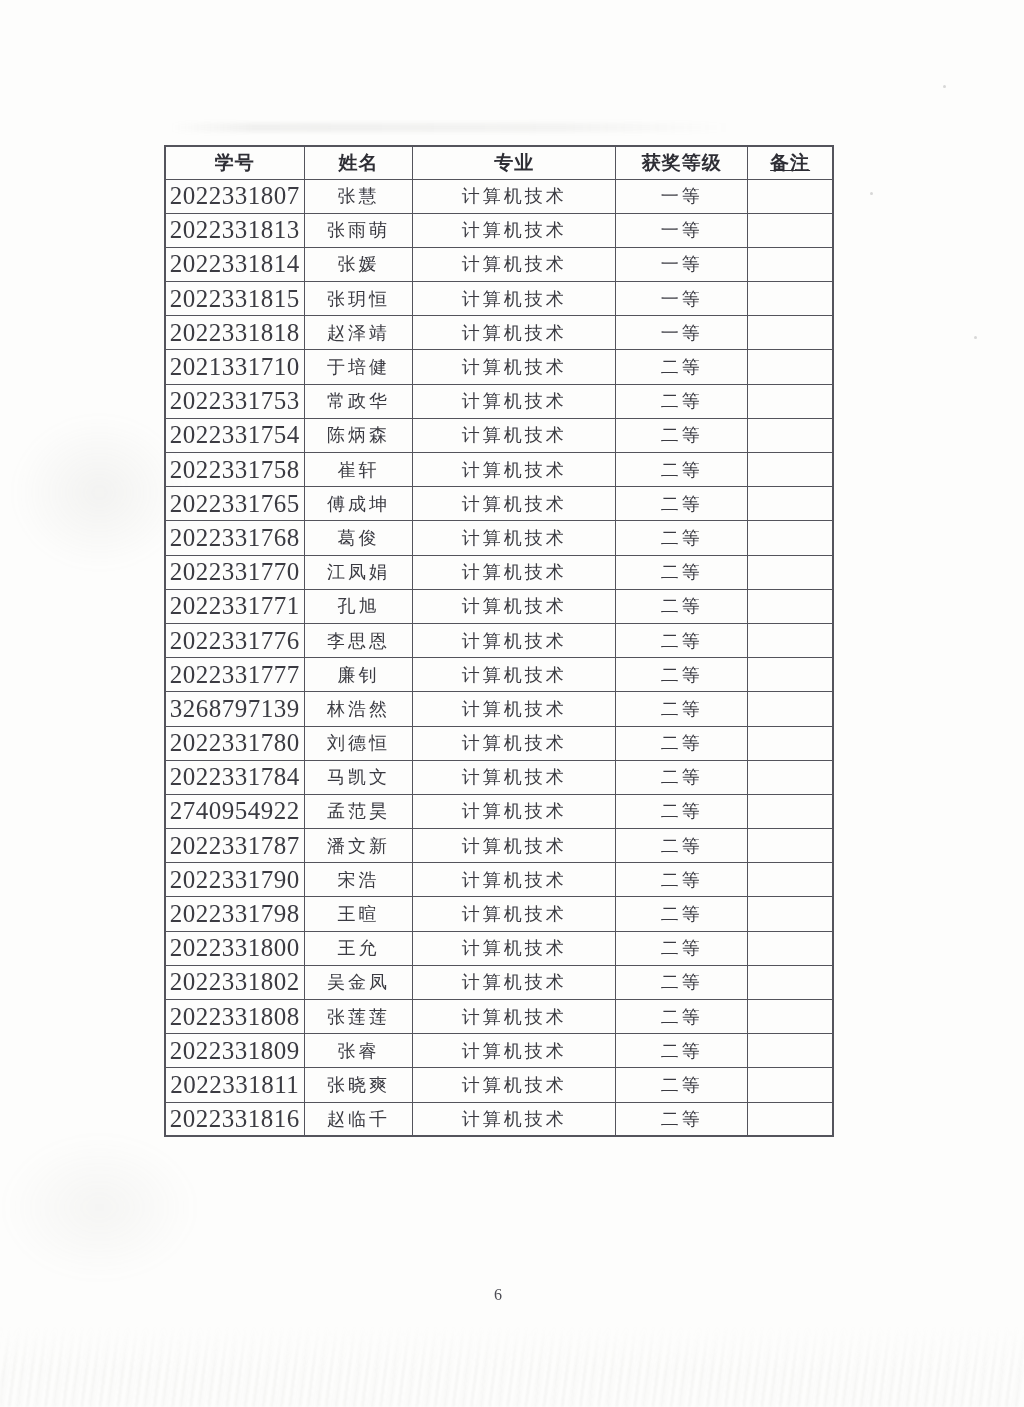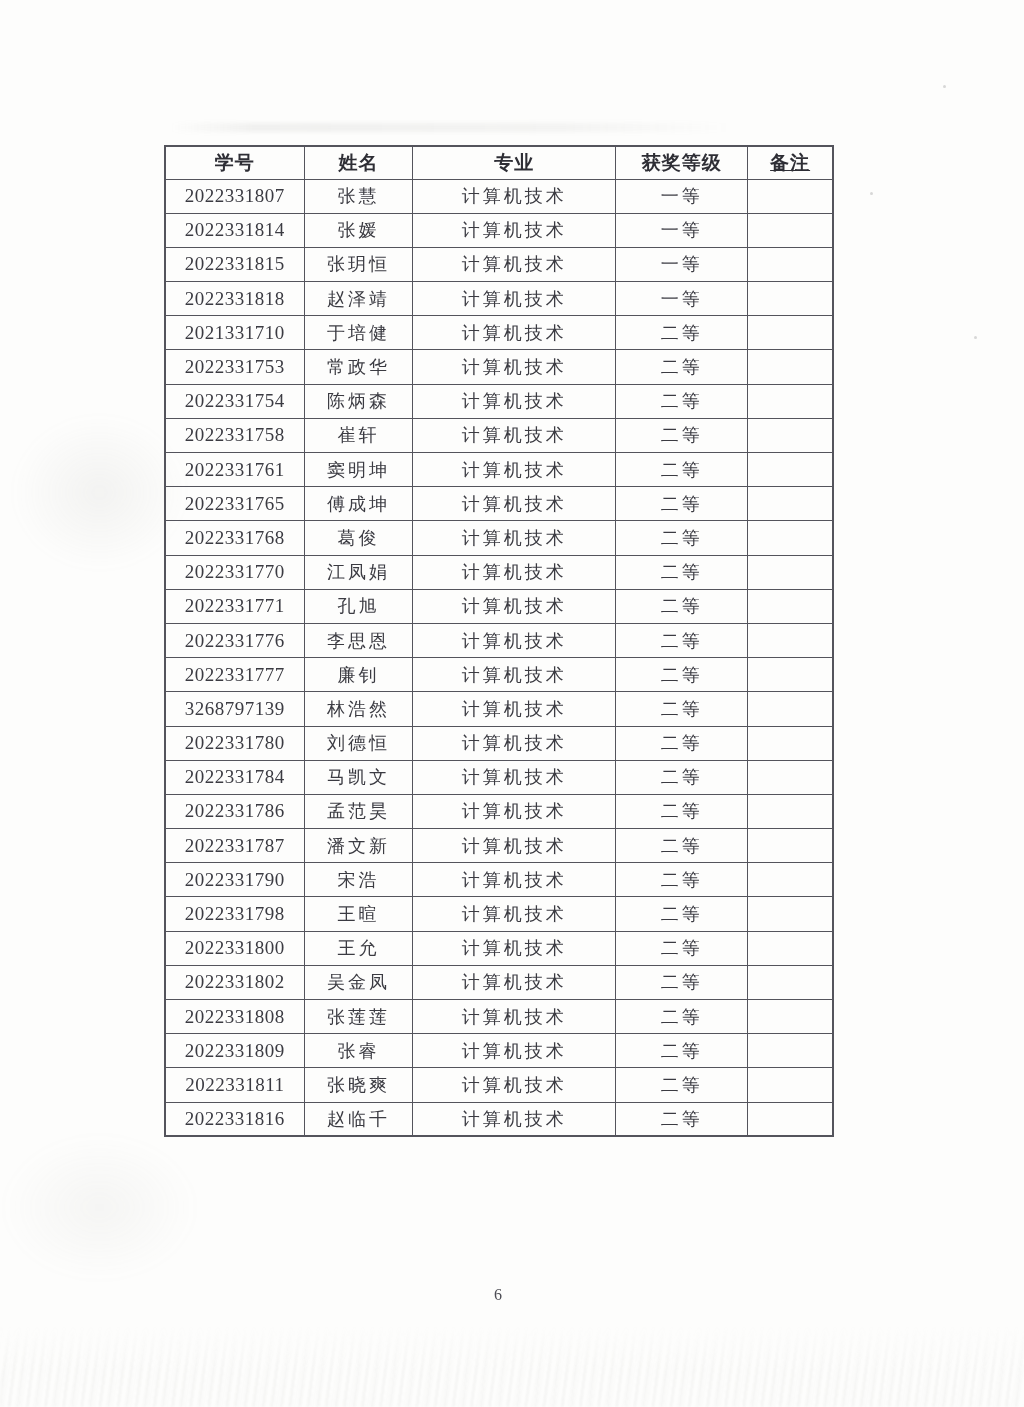--- a/index.html
+++ b/index.html
@@ -46,21 +46,21 @@
     font-size:19px;
     letter-spacing:1px;
     color:var(--header-text);
   }
   .col0{width:137px;}
   .col1{width:107px;margin-top:8px;}
   .col2{width:200px;margin-left:40px;}
   .col3{width:130px;}
   .col4{width:84px;text-decoration:underline;}
   td.col0{
-    font-size:19px;
+    font-size:25px;
     letter-spacing:0.5px;
   }
   td.col1, td.col2, td.col3{
     font-size:18px;
     letter-spacing:3px;
   }
   
   .page-number{
     position:absolute;
     left:458px;
@@ -131,20 +131,27 @@
     </thead>
     <tbody>
         <tr>
           <td class="col0">2022331807</td>
           <td class="col1">张慧</td>
           <td class="col2">计算机技术</td>
           <td class="col3">一等</td>
           <td class="col4"></td>
         </tr>
         <tr>
+          <td class="col0">2022331813</td>
+          <td class="col1">张雨萌</td>
+          <td class="col2">计算机技术</td>
+          <td class="col3">一等</td>
+          <td class="col4"></td>
+        </tr>
+        <tr>
           <td class="col0">2022331814</td>
           <td class="col1">张媛</td>
           <td class="col2">计算机技术</td>
           <td class="col3">一等</td>
           <td class="col4"></td>
         </tr>
         <tr>
           <td class="col0">2022331815</td>
           <td class="col1">张玥恒</td>
           <td class="col2">计算机技术</td>
@@ -180,27 +187,20 @@
           <td class="col4"></td>
         </tr>
         <tr>
           <td class="col0">2022331758</td>
           <td class="col1">崔轩</td>
           <td class="col2">计算机技术</td>
           <td class="col3">二等</td>
           <td class="col4"></td>
         </tr>
         <tr>
-          <td class="col0">2022331761</td>
-          <td class="col1">窦明坤</td>
-          <td class="col2">计算机技术</td>
-          <td class="col3">二等</td>
-          <td class="col4"></td>
-        </tr>
-        <tr>
           <td class="col0">2022331765</td>
           <td class="col1">傅成坤</td>
           <td class="col2">计算机技术</td>
           <td class="col3">二等</td>
           <td class="col4"></td>
         </tr>
         <tr>
           <td class="col0">2022331768</td>
           <td class="col1">葛俊</td>
           <td class="col2">计算机技术</td>
@@ -250,21 +250,21 @@
           <td class="col4"></td>
         </tr>
         <tr>
           <td class="col0">2022331784</td>
           <td class="col1">马凯文</td>
           <td class="col2">计算机技术</td>
           <td class="col3">二等</td>
           <td class="col4"></td>
         </tr>
         <tr>
-          <td class="col0">2022331786</td>
+          <td class="col0">2740954922</td>
           <td class="col1">孟范昊</td>
           <td class="col2">计算机技术</td>
           <td class="col3">二等</td>
           <td class="col4"></td>
         </tr>
         <tr>
           <td class="col0">2022331787</td>
           <td class="col1">潘文新</td>
           <td class="col2">计算机技术</td>
           <td class="col3">二等</td>

